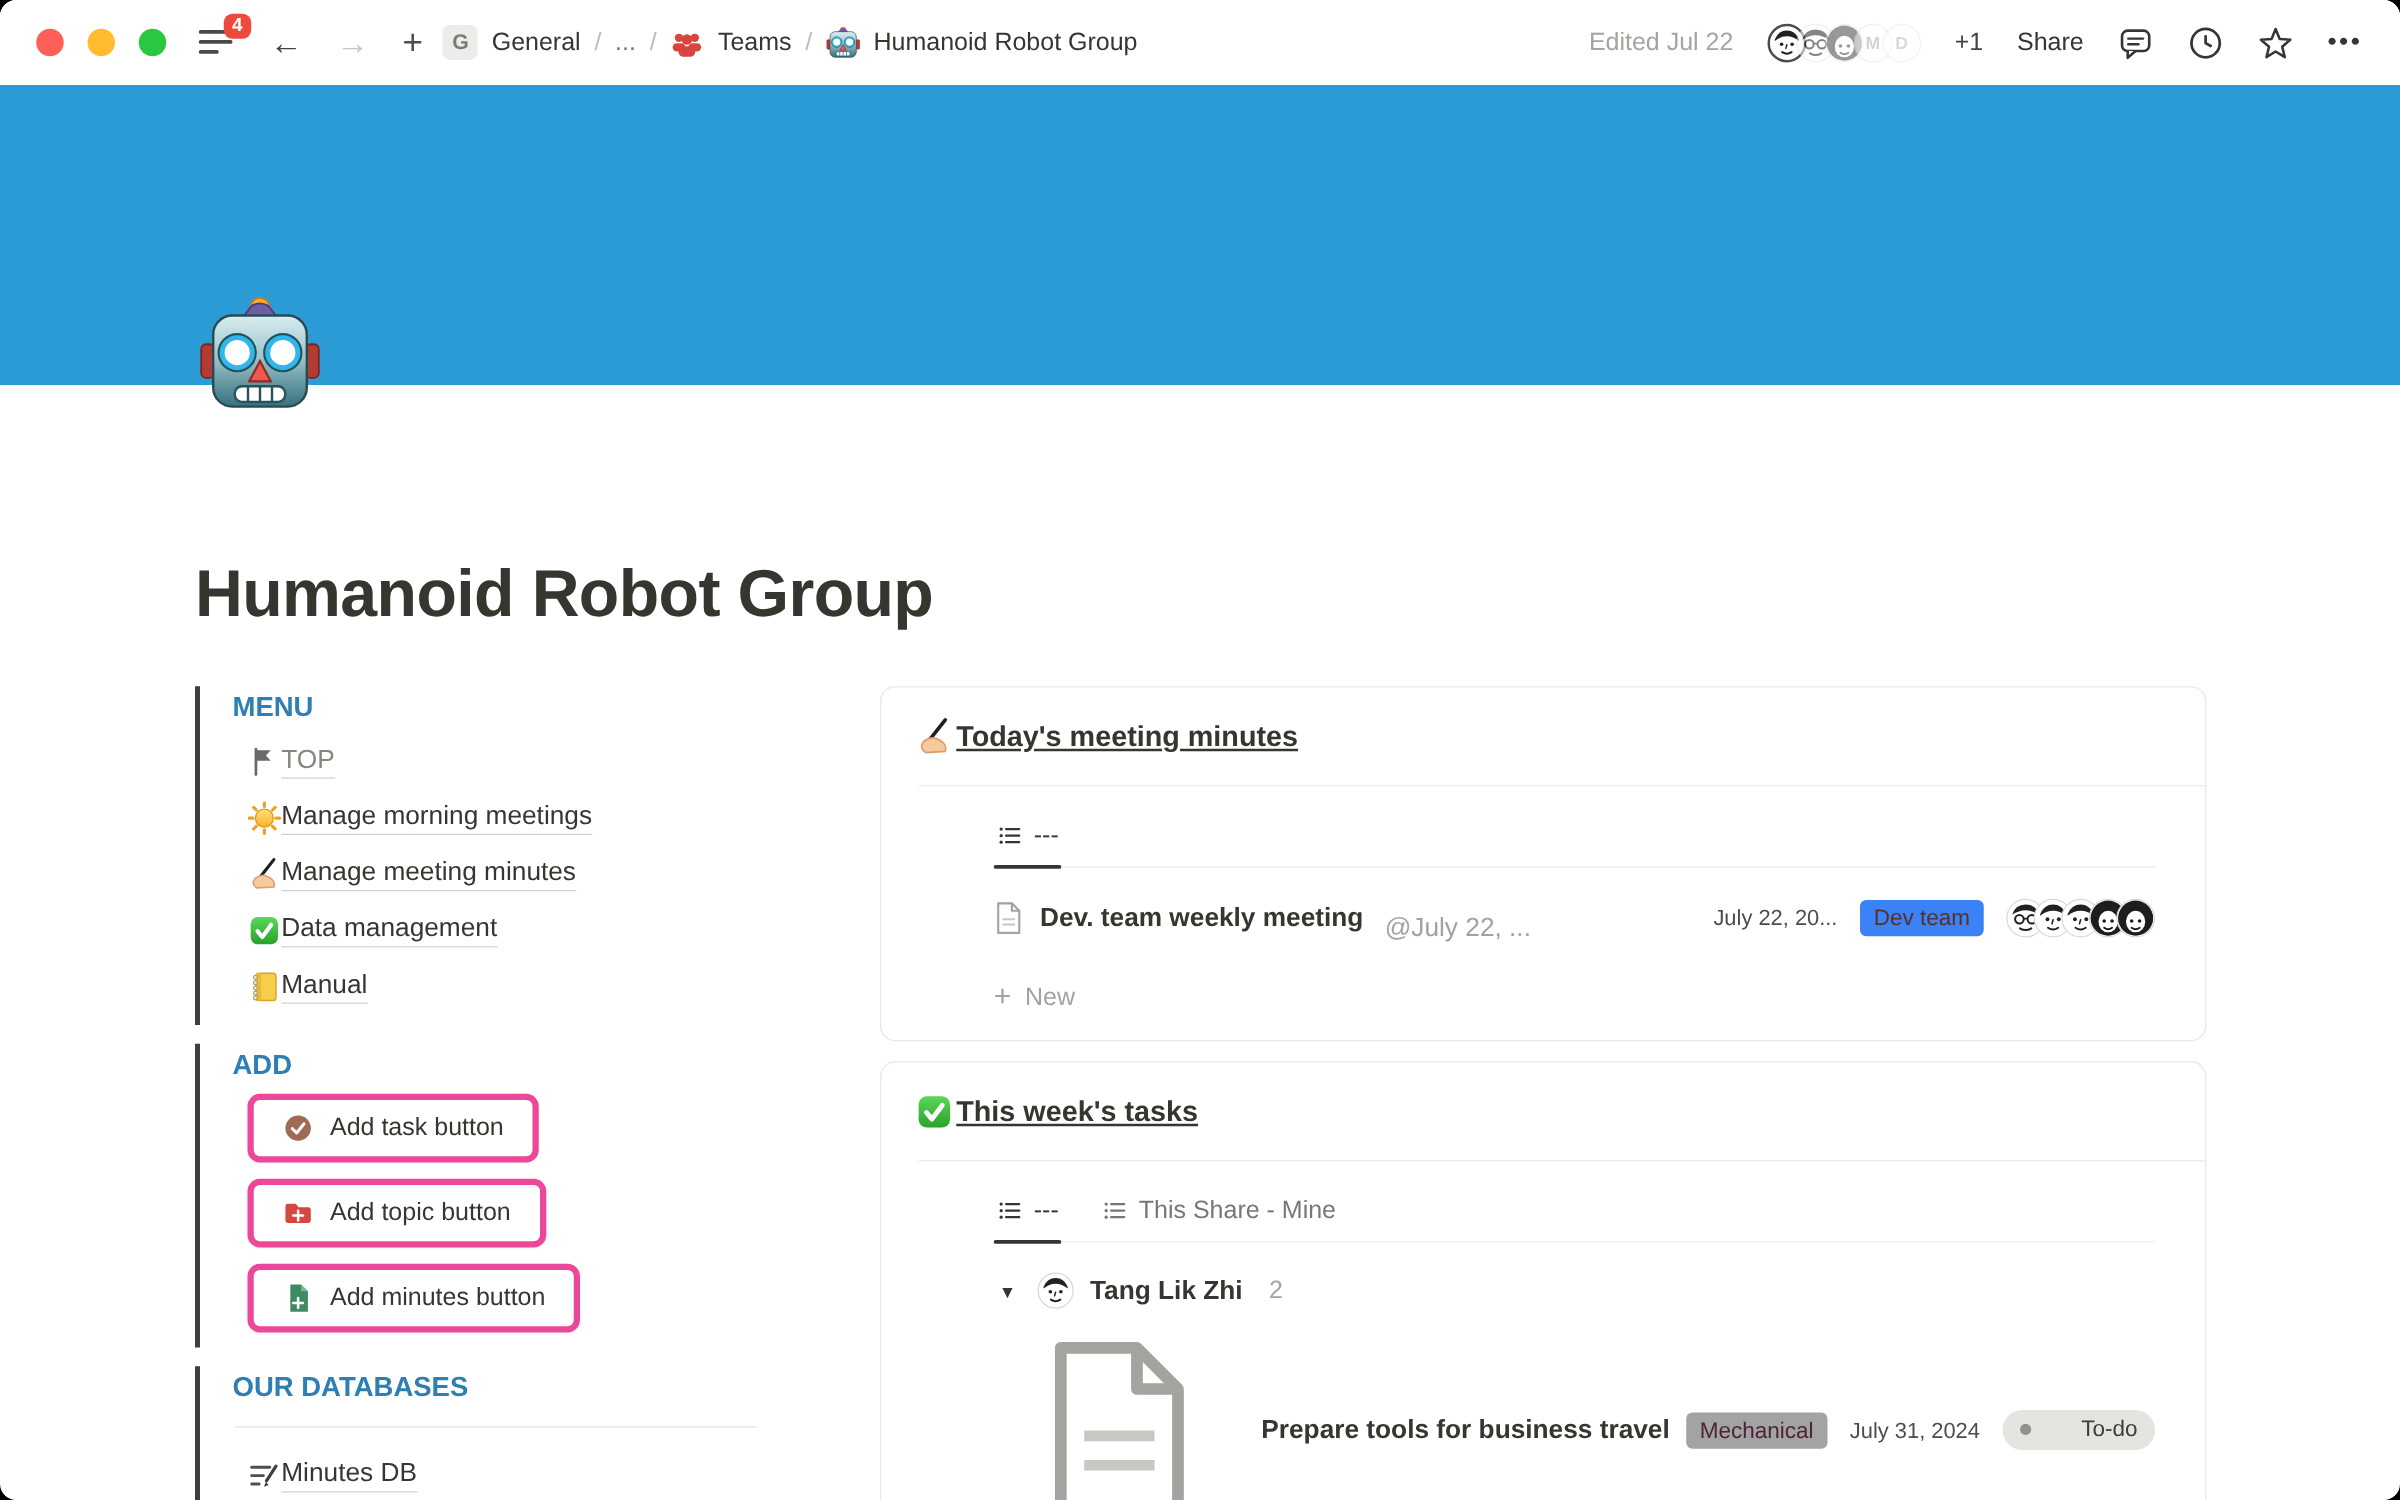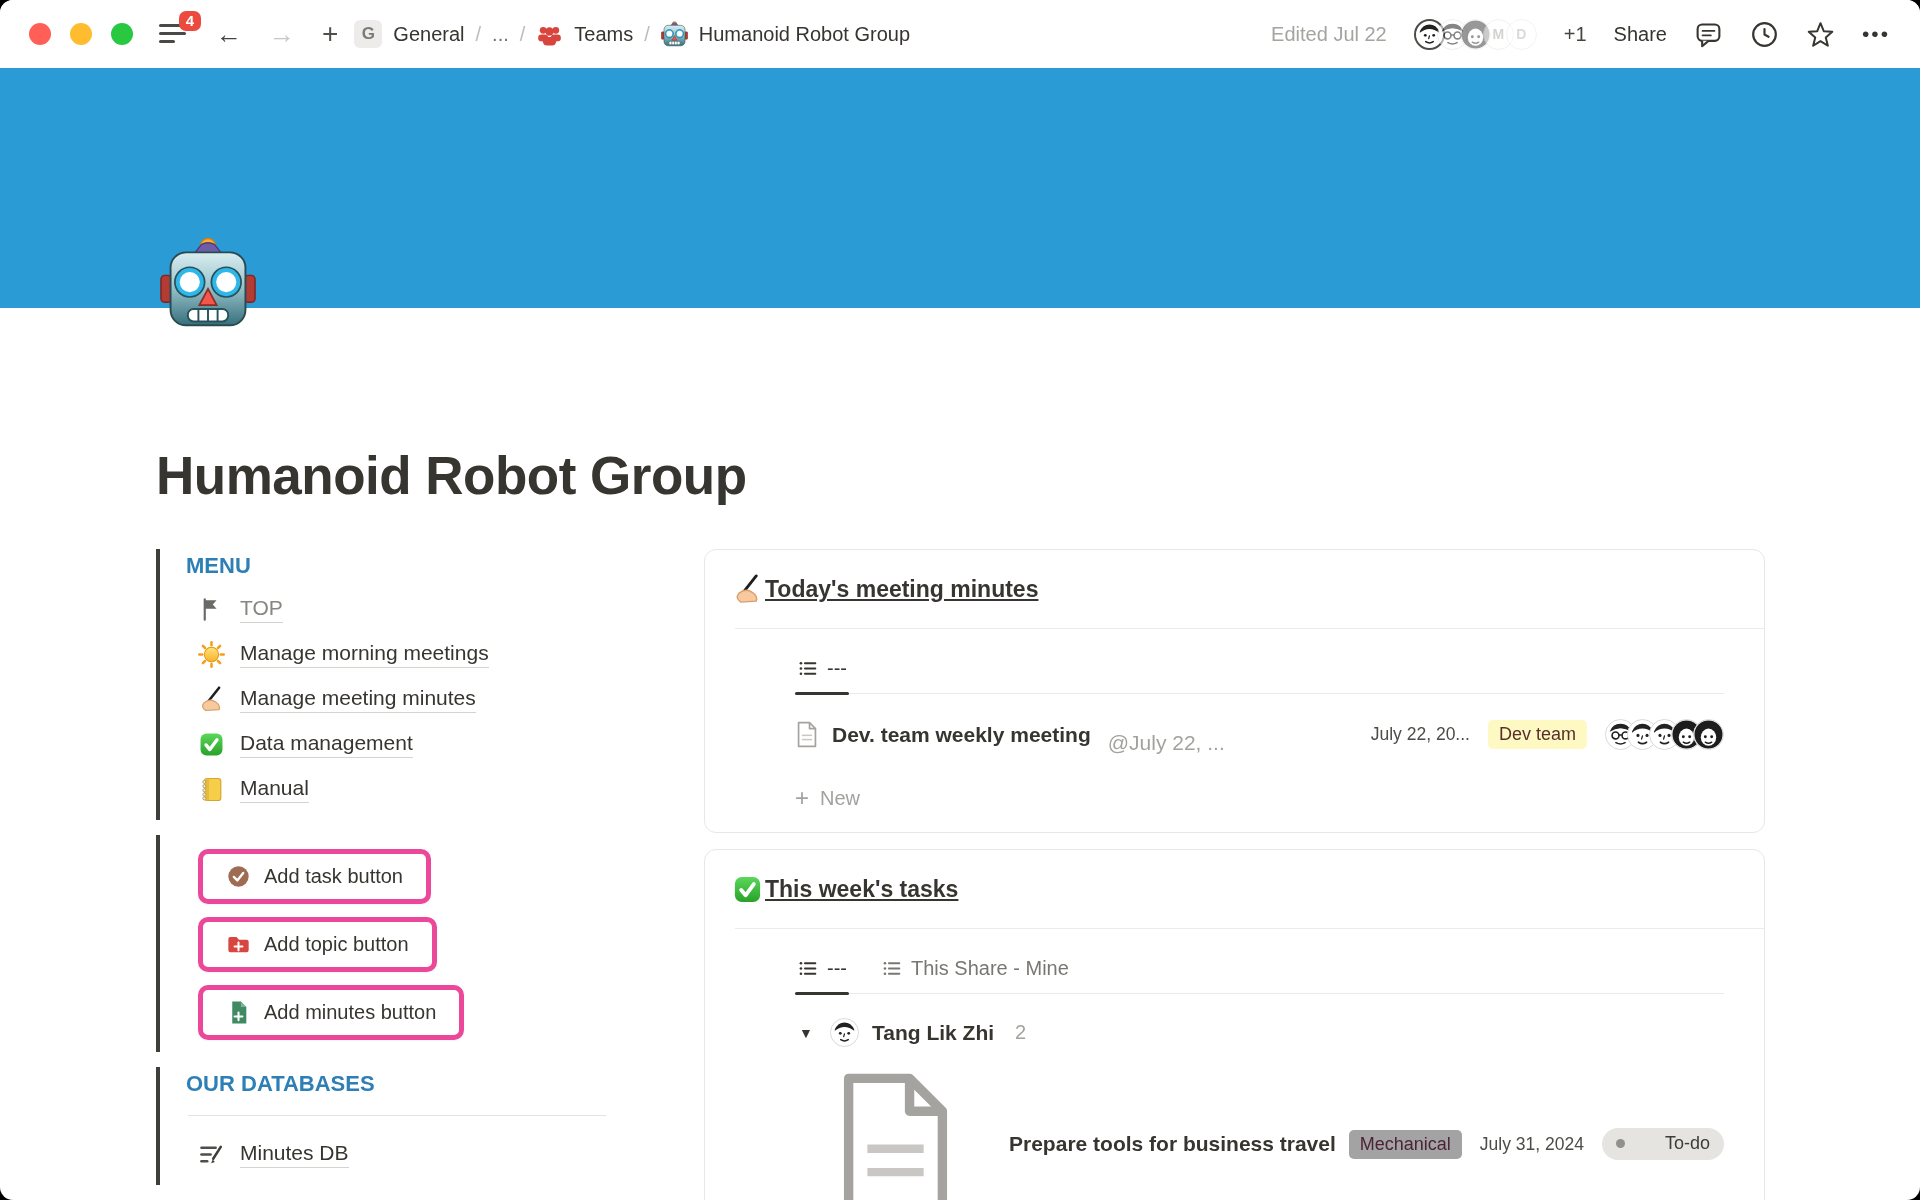--- a/index.html
+++ b/index.html
@@ -51,21 +51,21 @@
   
   .content { padding:0 155px 0 156px; }
   h1.title { margin-top:137px; font-size:53px; font-weight:700; letter-spacing:-.5px; color:#37352F; }
   .columns { display:flex; gap:70px; margin-top:43px; align-items:flex-start; }
   .left-col { width:478px; flex:none; }
   .right-col { flex:1; min-width:0; }
 
   
   .callout { border-left:4px solid #3F3E3B; padding:4px 0 8px 26px; margin-bottom:15px; }
   .callout-heading { font-size:22px; font-weight:700; color:#2D7FB5; margin-bottom:8px; }
-  .menu-item { display:flex; align-items:center; gap:15px; padding:9px 0 9px 12px; font-size:21px; }
+  .menu-item { display:flex; align-items:center; padding:9px 0 9px 12px; font-size:21px; }
   .menu-item .mi-icon { width:27px; height:27px; flex:none; }
   .menu-link { color:#37352F; border-bottom:1.5px solid rgba(55,53,47,.22); padding-bottom:2px; cursor:pointer; }
   .menu-link.muted { color:#87867F; }
   .btn-stack { display:flex; flex-direction:column; align-items:flex-start; gap:13px; margin:10px 0 4px 12px; }
   .nbutton { display:inline-flex; align-items:center; gap:13px; border:5px solid #ec4899; border-radius:10px;
              background:#fff; padding:10px 23px; font-size:20px; color:#37352F; cursor:pointer;
              box-shadow:0 1px 2px rgba(15,15,15,.05); }
   .nbutton .b-icon { width:25px; height:25px; }
   .db-hr { border:none; border-top:1px solid #E4E3DF; width:418px; margin:18px 0 16px 2px; }
 
@@ -84,21 +84,21 @@
   .tab.active { color:#37352F; font-weight:500; }
   .tab.active::after { content:''; position:absolute; left:0; right:0; bottom:-2px; height:3px; background:#37352F; border-radius:2px; }
 
   .db-row { display:flex; align-items:center; gap:13px; padding:20px 0 17px; font-size:21px; }
   .db-row .r-icon { width:24px; height:27px; flex:none; }
   .row-title { font-weight:600; color:#37352F; white-space:nowrap; }
   .mention { color:#A3A29E; margin-left:4px;margin-top:17px; }
   .row-right { margin-left:auto; display:flex; align-items:center; gap:18px; }
   .row-date { font-size:17.5px; color:#4D4C48; white-space:nowrap; }
   .tag { font-size:18px; padding:4px 11px; border-radius:5px; white-space:nowrap; }
-  .tag.devteam { background:#fef9c3; color:#57302A; }
+  .tag.devteam { background:#3b82f6; color:#57302A; }
   .tag.pink { background:#a3a3a3; color:#4C2337; }
   .row-avatars { display:flex; }
   .row-av { width:31px; height:31px; border-radius:50%; border:1px solid #DAD9D5; background:#fff; overflow:hidden; margin-left:-9px; }
   .row-av:first-child{margin-left:0;}
   .row-av svg { width:100%; height:100%; }
 
   .new-row { display:flex; align-items:center; gap:11px; color:#A3A29E; font-size:20px; padding:14px 0 6px; cursor:pointer; }
   .new-plus { font-size:24px; line-height:1; color:#A3A29E; }
 
   .group-row { display:flex; align-items:center; gap:13px; padding:24px 0 10px; }
@@ -409,20 +409,21 @@
           </div>
           <div class="menu-item">
             <svg class="mi-icon">
                 <use href="#ledger"></use>
               </svg>
             <span class="menu-link">Manual</span>
           </div>
         </section>
 
         <section class="callout">
+          <div class="callout-heading">ADD</div>
           <div class="btn-stack">
             <button class="nbutton">
               <svg class="b-icon">
                   <use href="#task-check"></use>
                 </svg>
               <span>Add task button</span>
             </button>
             <button class="nbutton">
               <svg class="b-icon">
                   <use href="#folder-plus"></use>

